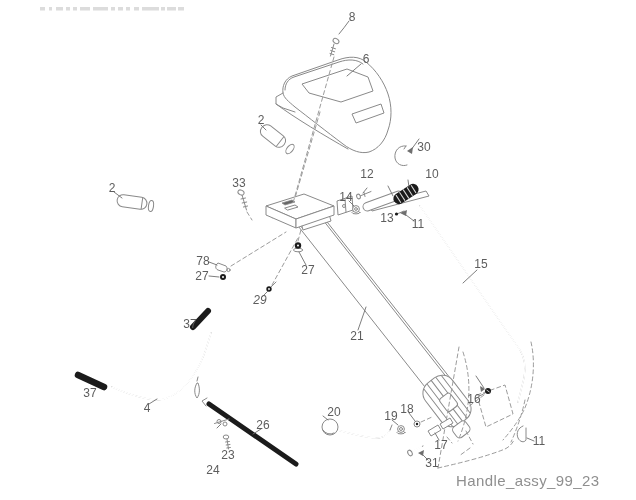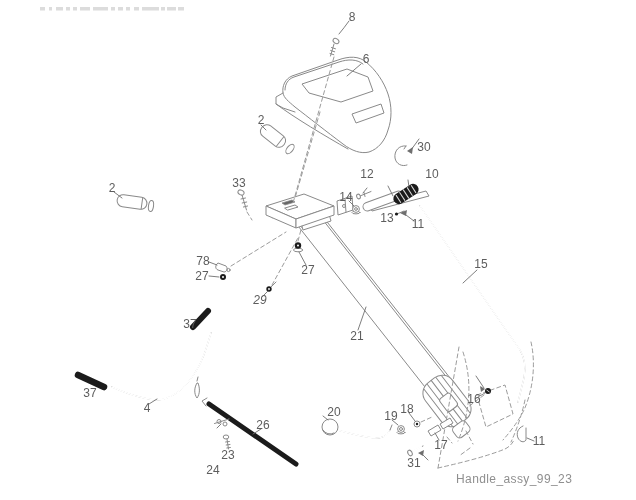--- a/index.html
+++ b/index.html
@@ -16,21 +16,21 @@
   .dk{fill:var(--dark);stroke:none;}
   .dkl{stroke:var(--dark);fill:none;stroke-linecap:round;}
   .whl{stroke:#fff;fill:none;stroke-linecap:butt;}
   .dash{stroke:var(--dash);fill:none;stroke-width:1;stroke-dasharray:4 3;stroke-linecap:round;}
   .ldr{stroke:var(--leader);fill:none;stroke-width:.9;stroke-linecap:round;}
   .arr{fill:var(--leader);stroke:none;}
   .rib{stroke:#fff;stroke-width:1;opacity:.85;}
   .fade{fill:var(--faded);}
   .callout{position:absolute;transform:translate(-50%,-50%);font-size:12px;color:var(--label);
            white-space:nowrap;line-height:1;}
-  .footer-code{position:absolute;left:456px;top:472px;font-size:12px;letter-spacing:.4px;
+  .footer-code{position:absolute;left:456px;top:472px;font-size:15px;letter-spacing:.4px;
            color:var(--footer);}
 </style>
 </head>
 <body>
 
 <div class="stage">
 
 <svg width="636" height="500" viewBox="0 0 636 500">
 
   <g>
@@ -325,19 +325,19 @@
       <div class="callout" style="left: 90px; top: 393px;">37</div>
       <div class="callout" style="left: 147px; top: 408px;">4</div>
       <div class="callout" style="left: 213px; top: 422px; margin-top: 48px;">24</div>
       <div class="callout" style="left: 228px; top: 455px;">23</div>
       <div class="callout" style="left: 263px; top: 425px;">26</div>
       <div class="callout" style="left: 322px; top: 412px; margin-left: 12px;">20</div>
       <div class="callout" style="left: 391px; top: 416px;">19</div>
       <div class="callout" style="left: 407px; top: 409px;">18</div>
       <div class="callout" style="left: 474px; top: 371px; margin-top: 28px;">16</div>
       <div class="callout" style="left: 441px; top: 445px;">17</div>
-      <div class="callout" style="left: 414px; top: 463px;">31</div>
+      <div class="callout" style="left: 432px; top: 463px;">31</div>
       <div class="callout" style="left: 539px; top: 441px;">11</div>
     </div>
 
 <div class="footer-code">Handle_assy_99_23</div>
 
 </div>
 
 </body></html>

